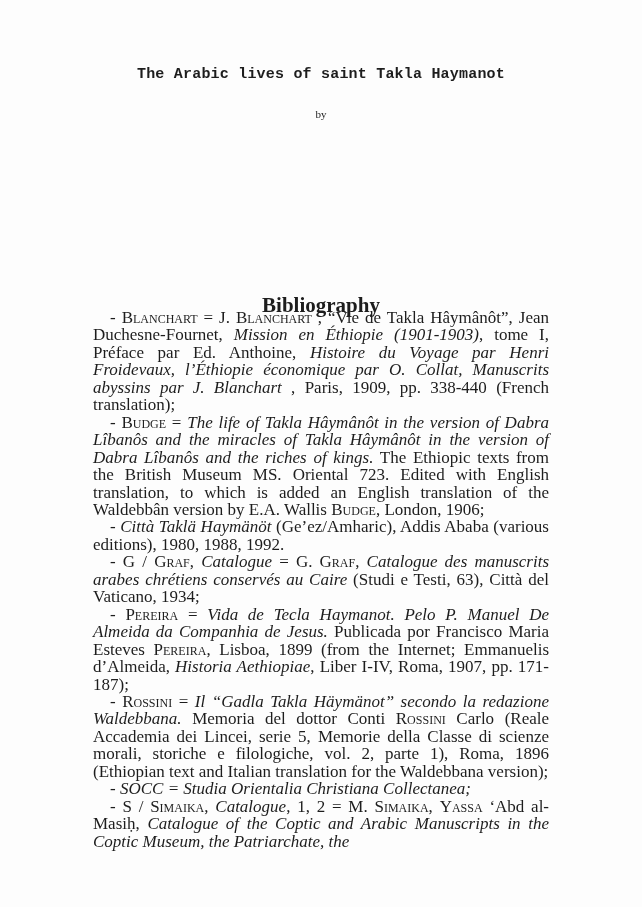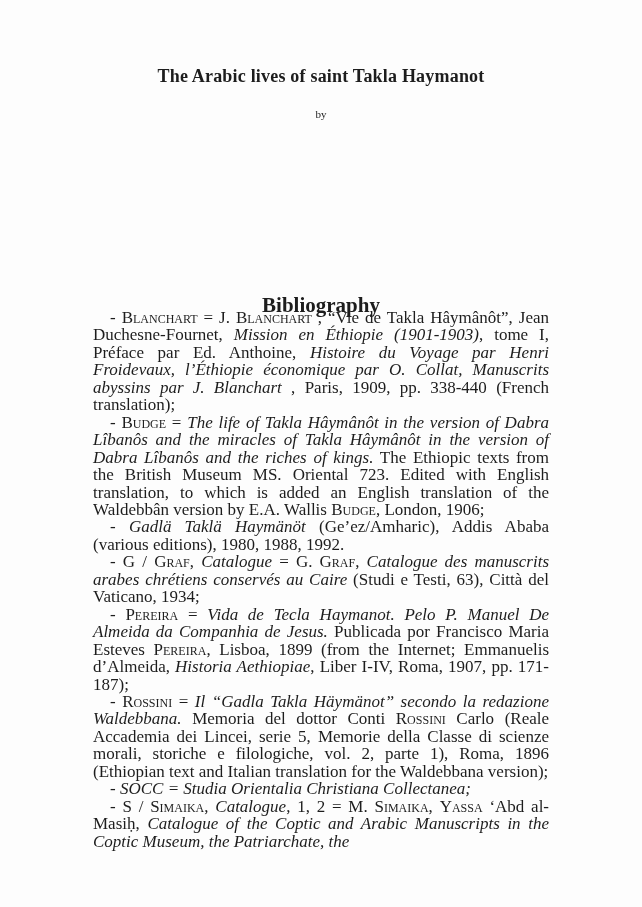--- a/index.html
+++ b/index.html
@@ -14,23 +14,24 @@
     position: relative;
     width: 642px; height: 907px;
     overflow: hidden;
   }
   .centered {
     position: absolute; left: 0; right: 0;
     text-align: center;
   }
   .title {
     top: 66px;
-    font-size: 18px;
+    font-size: 15px;
     font-weight: bold;
     letter-spacing: 0.2px;
+    font-family: Liberation Mono, monospace;
   }
   .byline {
     top: 108px;
     font-size: 11px;
   }
   .author {
     top: 138px;
     font-size: 14.5px;
     font-weight: bold;
     letter-spacing: 0.3px;
@@ -71,21 +72,21 @@
   <div class="centered title">The Arabic lives of saint Takla Haymanot</div>
 
   <div class="centered byline">by</div>
 
 
   <div class="centered section-heading">Bibliography</div>
 
   <div class="entries">
       <p class="entry"><span class="r">- </span><span class="sc">Blanchart</span><span class="r"> = J. </span><span class="sc">Blanchart</span><span class="r"> , “Vie de Takla Hâymânôt”, Jean Duchesne-Fournet, </span><span class="i">Mission en Éthiopie (1901-1903)</span><span class="r">, tome I, Préface par Ed. Anthoine, </span><span class="i">Histoire du Voyage par Henri Froidevaux, l’Éthiopie économique par O. Collat, Manuscrits abyssins par J. Blanchart</span><span class="r"> , Paris, 1909, pp. 338-440 (French translation);</span></p>
       <p class="entry"><span class="r">- </span><span class="sc">Budge</span><span class="r"> = </span><span class="i">The life of Takla Hâymânôt in the version of Dabra Lîbanôs and the miracles of Takla Hâymânôt in the version of Dabra Lîbanôs and the riches of kings.</span><span class="r"> The Ethiopic texts from the British Museum MS. Oriental 723. Edited with English translation, to which is added an English translation of the Waldebbân version by E.A. Wallis </span><span class="sc">Budge</span><span class="r">, London, 1906;</span></p>
-      <p class="entry"><span class="r">- </span><span class="i">Gadlä Taklä Haymänöt</span><span class="r"> (Ge’ez/Amharic), Addis Ababa (various editions), 1980, 1988, 1992.</span></p>
+      <p class="entry"><span class="r">- </span><span class="i">Città Taklä Haymänöt</span><span class="r"> (Ge’ez/Amharic), Addis Ababa (various editions), 1980, 1988, 1992.</span></p>
       <p class="entry"><span class="r">- G / </span><span class="sc">Graf</span><span class="r">, </span><span class="i">Catalogue</span><span class="r"> = G. </span><span class="sc">Graf</span><span class="r">, </span><span class="i">Catalogue des manuscrits arabes chrétiens conservés au Caire</span><span class="r"> (Studi e Testi, 63), Città del Vaticano, 1934;</span></p>
       <p class="entry"><span class="r">- </span><span class="sc">Pereira</span><span class="r"> = </span><span class="i">Vida de Tecla Haymanot. Pelo P. Manuel De Almeida da Companhia de Jesus.</span><span class="r"> Publicada por Francisco Maria Esteves </span><span class="sc">Pereira</span><span class="r">, Lisboa, 1899 (from the Internet; Emmanuelis d’Almeida, </span><span class="i">Historia Aethiopiae</span><span class="r">, Liber I-IV, Roma, 1907, pp. 171-187);</span></p>
       <p class="entry"><span class="r">- </span><span class="sc">Rossini</span><span class="r"> = </span><span class="i">Il “Gadla Takla Häymänot” secondo la redazione Waldebbana.</span><span class="r"> Memoria del dottor Conti </span><span class="sc">Rossini</span><span class="r"> Carlo (Reale Accademia dei Lincei, serie 5, Memorie della Classe di scienze morali, storiche e filologiche, vol. 2, parte 1), Roma, 1896 (Ethiopian text and Italian translation for the Waldebbana version);</span></p>
       <p class="entry"><span class="r">- </span><span class="i">SOCC = Studia Orientalia Christiana Collectanea;</span></p>
       <p class="entry"><span class="r">- S / </span><span class="sc">Simaika</span><span class="r">, </span><span class="i">Catalogue</span><span class="r">, 1, 2 = M. </span><span class="sc">Simaika</span><span class="r">, </span><span class="sc">Yassa</span><span class="r"> ‘Abd al-Masiḥ, </span><span class="i">Catalogue of the Coptic and Arabic Manuscripts in the Coptic Museum, the Patriarchate, the</span></p>
     </div>
 
 
 </div>
 

